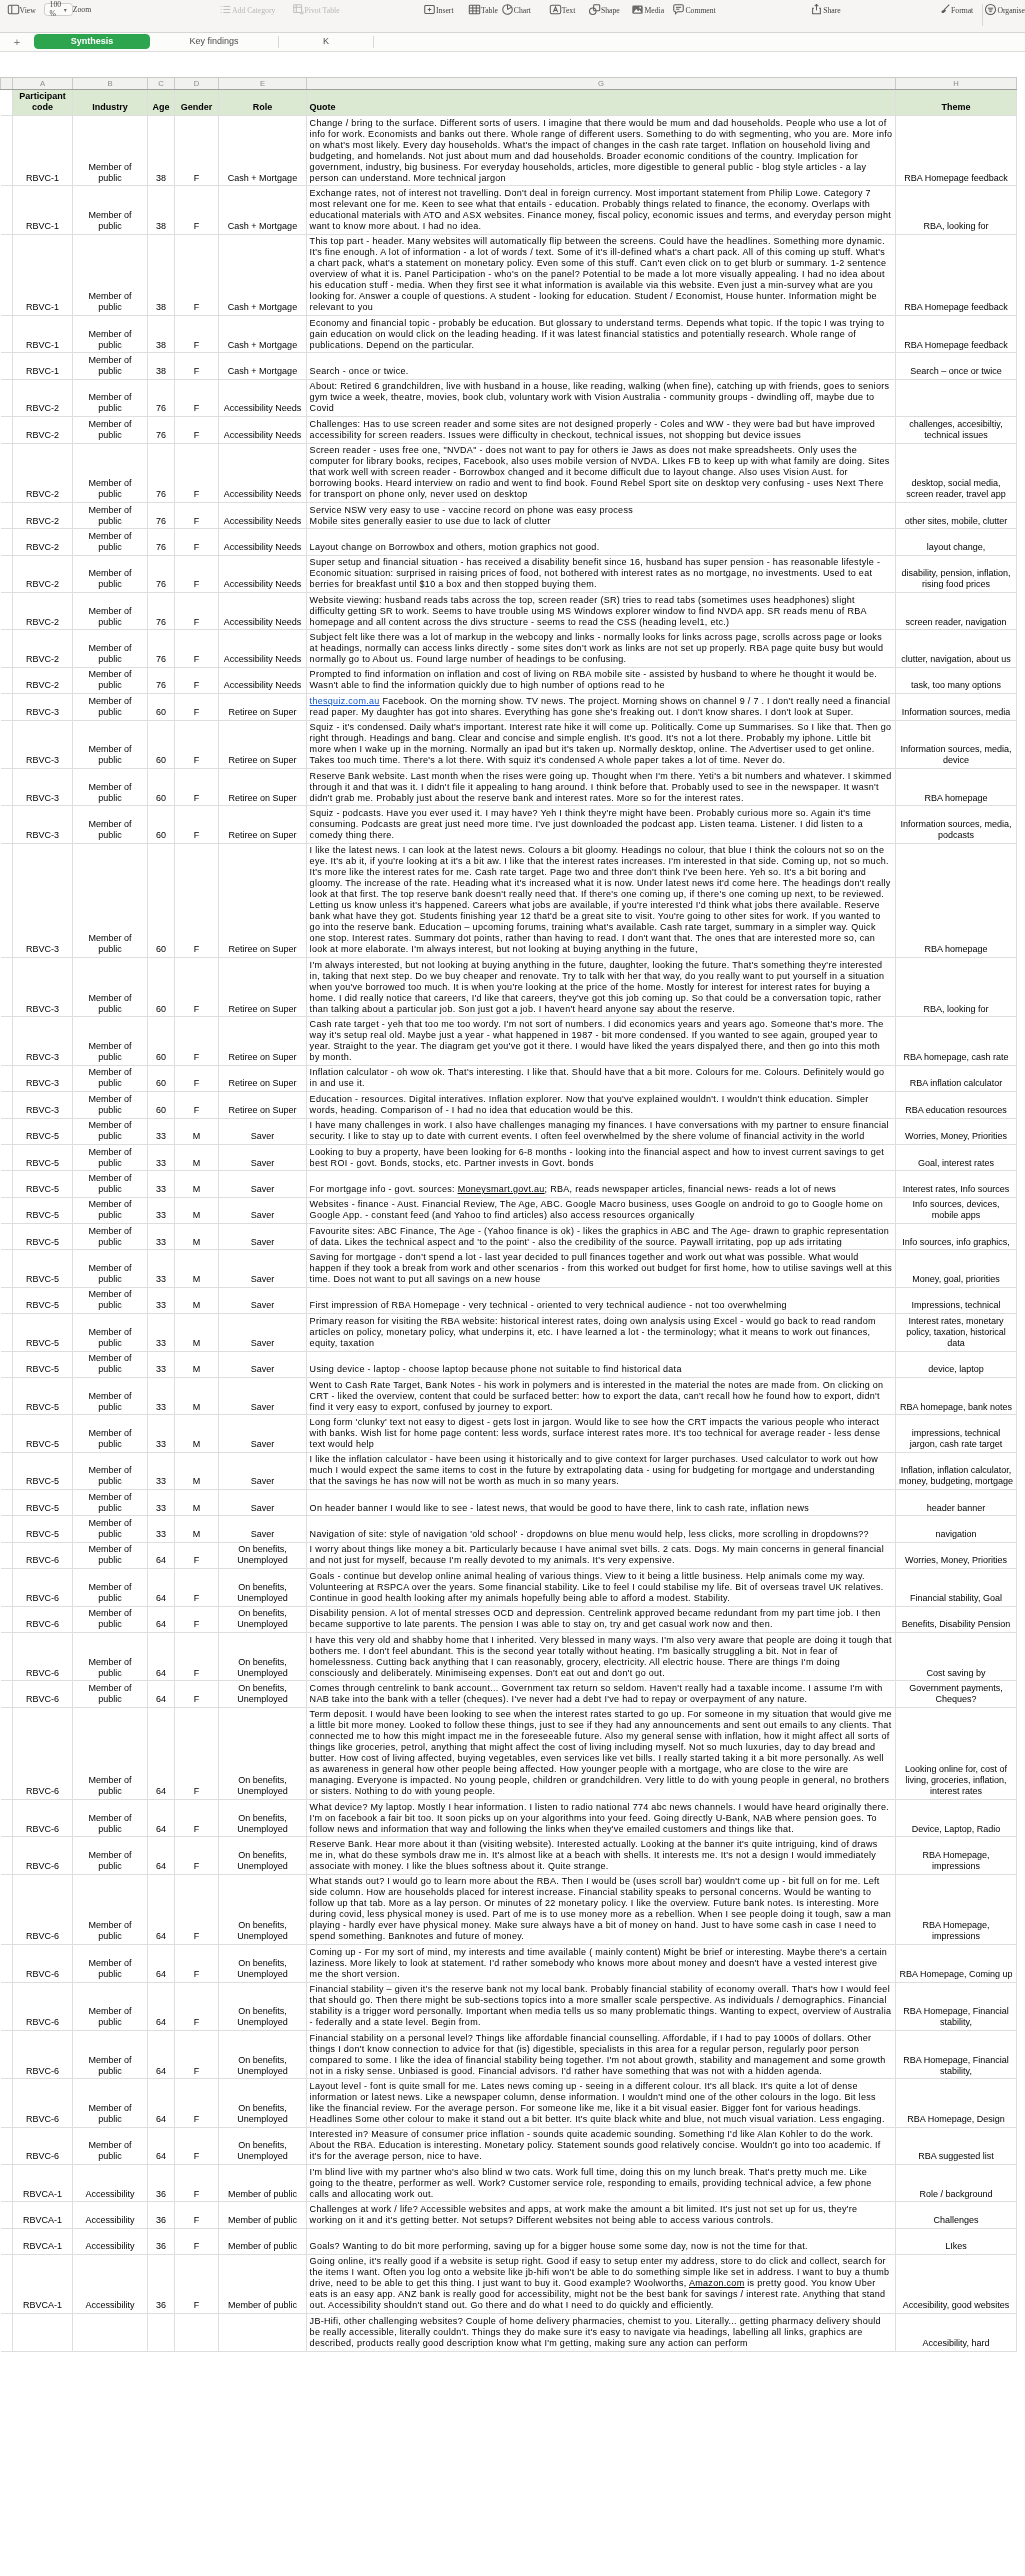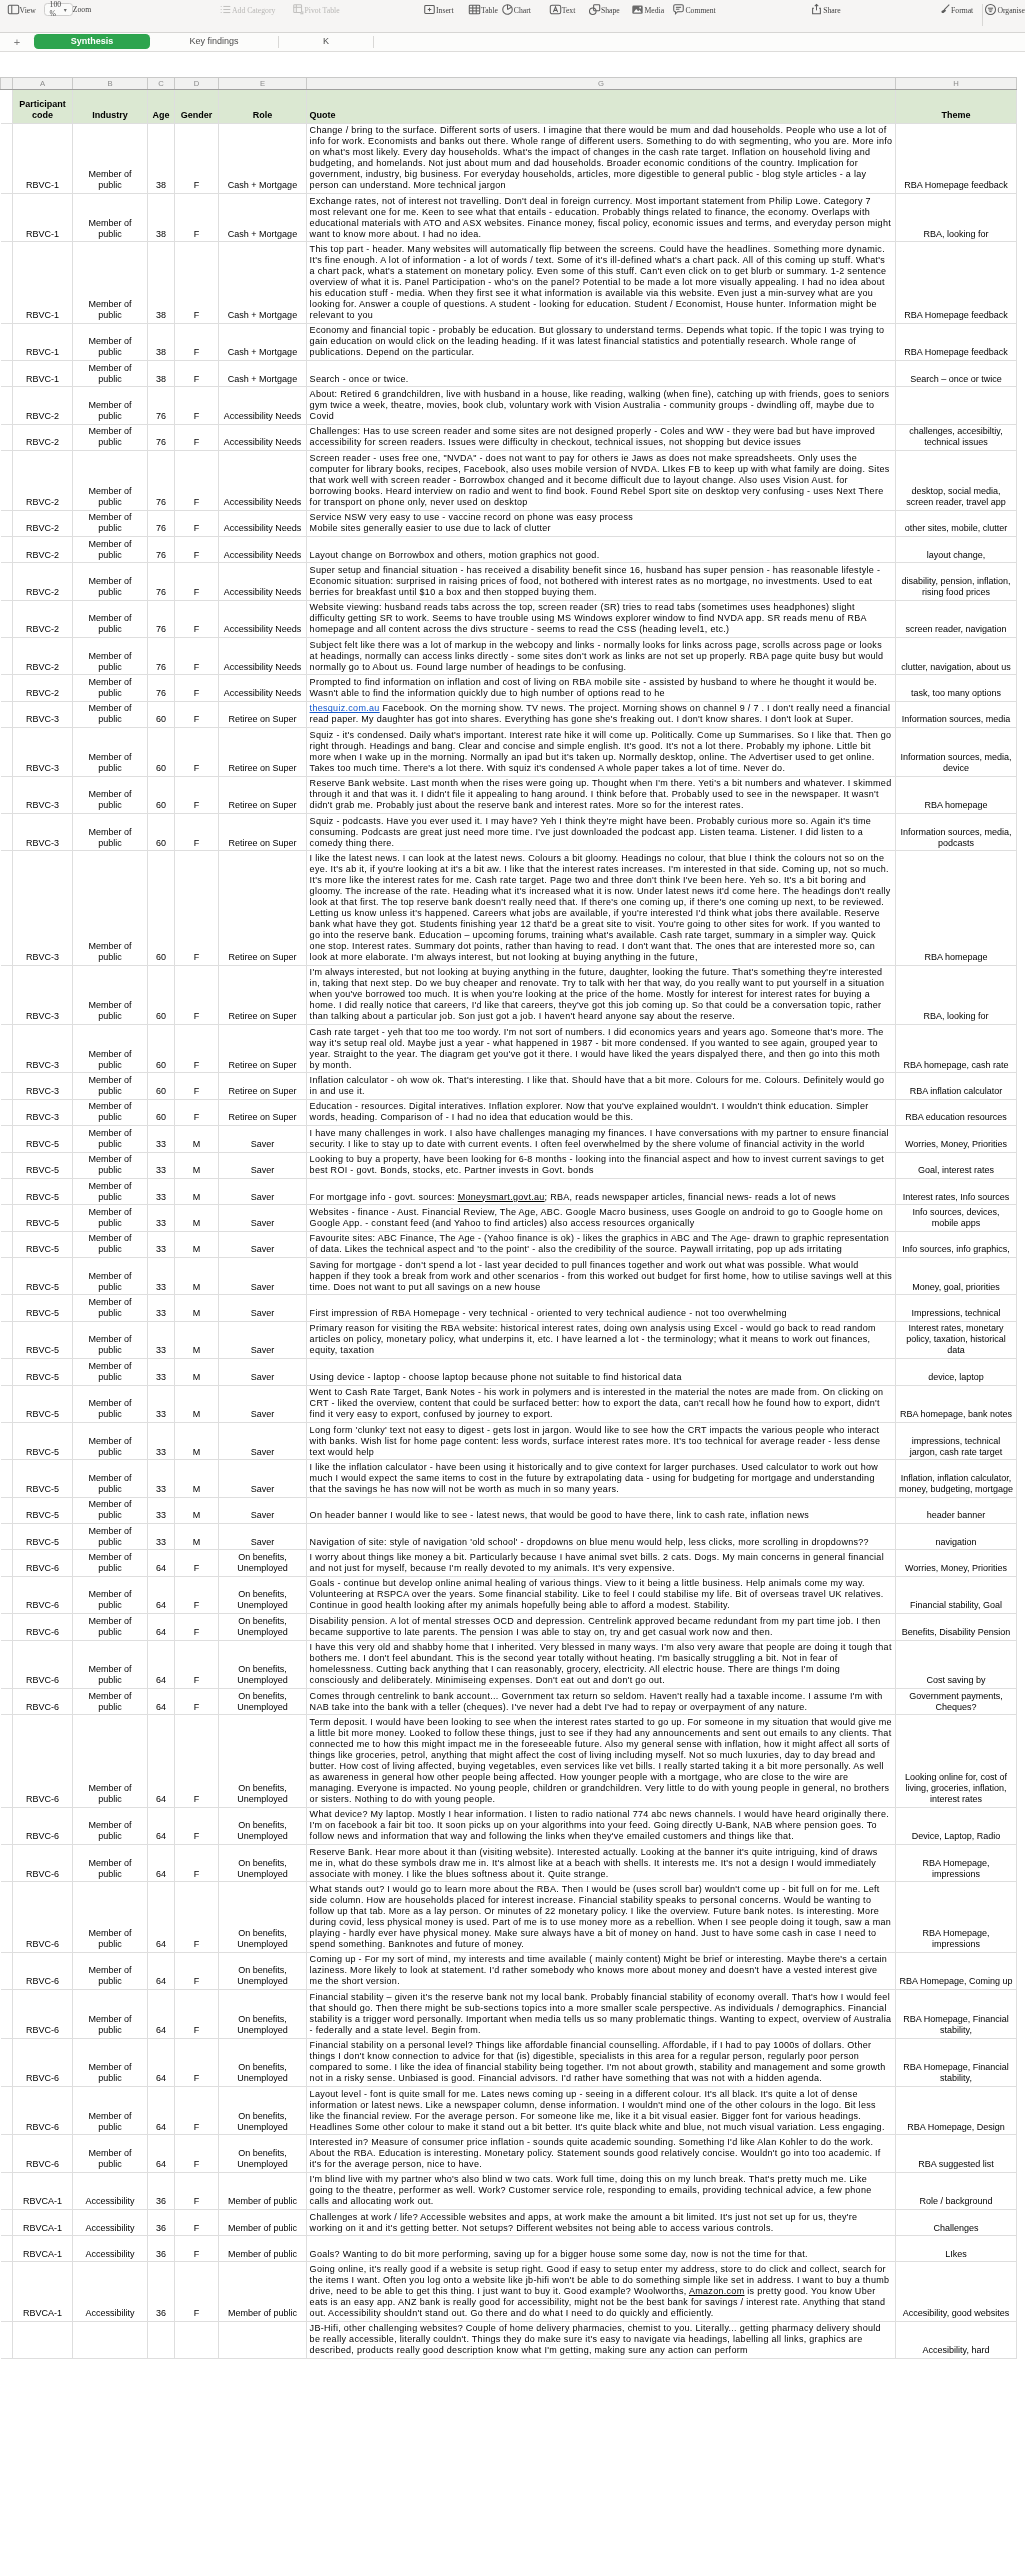--- a/index.html
+++ b/index.html
@@ -32,21 +32,21 @@
   .tab-sep { width:0.9px; height:12px; background:#d9d8d6; }
 
   
   .sheet { padding-top:25px; background:#fff; }
   table { border-collapse:collapse; table-layout:fixed; width:1017px; margin-left:0; }
   td { vertical-align:bottom; font-size:9px; line-height:11px; color:#000; border-right:0.9px solid #dedede; border-bottom:0.9px solid #dedede; padding:1.7px 2.6px; overflow:hidden; }
   tr.letters td { background:#f1f1f0; color:#8b8b8b; font-size:7.7px; text-align:center; vertical-align:middle; height:11px; padding:0 1.7px;
     border:0.9px solid #c9c9c8; border-bottom:0.9px solid #9f9f9e; }
   tr.title-row td { height:13.7px; font-size:9px; border-right:none; }
   tr.title-row td.h-cap, tr.title-row td.gut { border-right:0.9px solid #dedede; }
-  tr.head td { background:var(--header-row-bg,#dbe8d2); font-weight:bold; height:34px; }
+  tr.head td { background:var(--header-row-bg,#dbe8d2); font-weight:bold; height:26px; }
   tr.head td.gut { background:#fff; }
   td.gut { border-left:none; }
   .c-code, .c-ind, .c-age, .c-gen, .c-role { text-align:center; }
   .c-quote { text-align:left; white-space:pre-wrap; letter-spacing:0.3px; }
   .c-theme { text-align:center; }
   tr.data td { height:26px; }
   tr.head .c-quote, tr.head .c-theme { letter-spacing:0; }
   .qlink { text-decoration:underline;margin-top:10px; }
   .qlink.blue { color:#1155cc; }
 </style>

